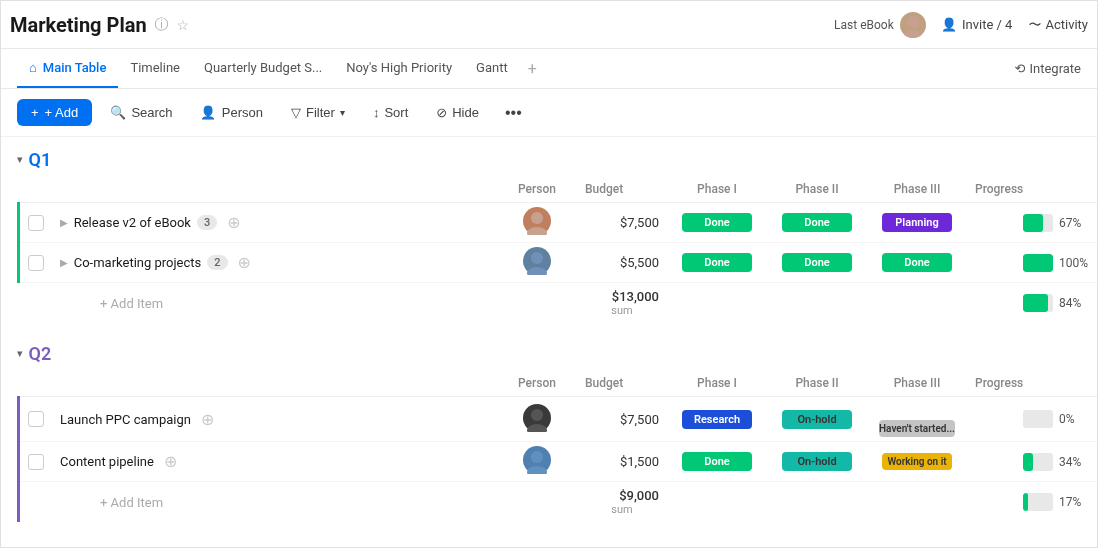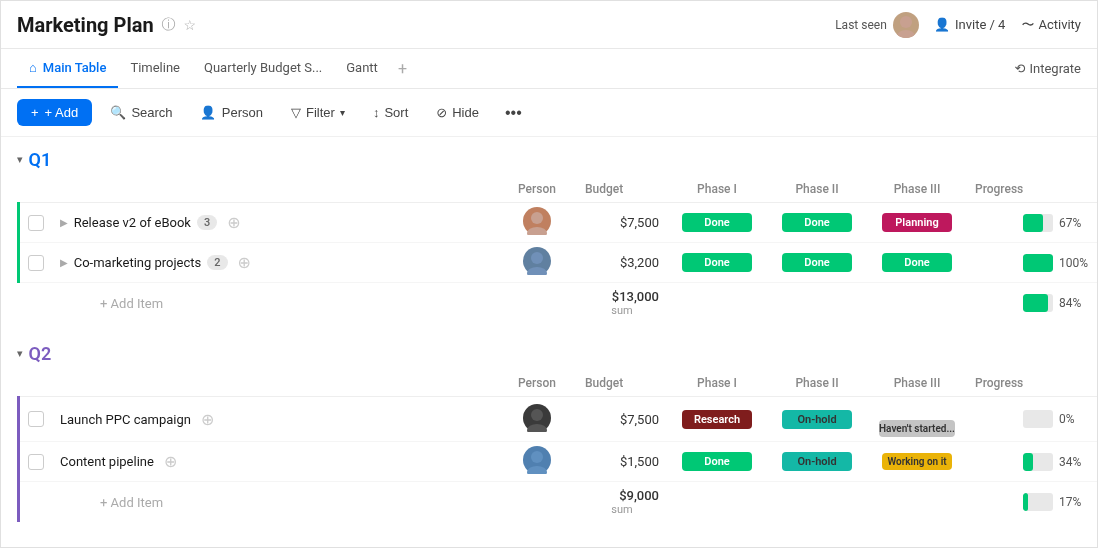--- a/index.html
+++ b/index.html
@@ -1,21 +1,21 @@
 <!DOCTYPE html>
 <html><head>
   <meta charset="utf-8">
   <style>
     * { box-sizing: border-box; margin: 0; padding: 0; }
     body { font-family: -apple-system, BlinkMacSystemFont, 'Segoe UI', Roboto, sans-serif; background: #fff; font-size: 13px; color: #333; overflow: hidden; }
 
     .app-container { width: 1098px; height: 548px; display: flex; flex-direction: column; border: 1px solid #e0e0e0; overflow: hidden; }
 
     
-    .header { display: flex; align-items: center; justify-content: space-between; padding: 8px 16px; border-bottom: 1px solid #e8e8e8; height: 48px; }
+    .header { display: flex; align-items: center; justify-content: space-between; padding: 8px 9px; border-bottom: 1px solid #e8e8e8; height: 48px; }
     .header-left { display: flex; align-items: center; gap: 8px; }
     .app-title { font-size: 20px; font-weight: 700; color: #1a1a1a; }
     .header-icon { color: #aaa; cursor: pointer; font-size: 14px; }
     .header-right { display: flex; align-items: center; gap: 16px; }
     .last-seen { display: flex; align-items: center; gap: 6px; font-size: 12px; color: #555; }
     .avatar { width: 26px; height: 26px; border-radius: 50%; background: #c0a080; display: flex; align-items: center; justify-content: center; font-size: 10px; overflow: hidden; }
     .header-btn { display: flex; align-items: center; gap: 4px; font-size: 13px; color: #444; cursor: pointer; }
 
     
     .tabs { display: flex; align-items: center; padding: 0 16px; border-bottom: 1px solid #e8e8e8; height: 40px; justify-content: space-between; }
@@ -63,22 +63,22 @@
     .td-person { text-align: center; }
     .person-avatar { width: 28px; height: 28px; border-radius: 50%; display: inline-flex; align-items: center; justify-content: center; font-size: 10px; color: white; font-weight: 600; }
 
     .td-budget { text-align: right; font-size: 13px; }
     .budget-sum { color: #999; font-size: 11px; display: block; text-align: center; }
     .budget-total { font-weight: 500; }
 
     .td-phase { text-align: center; }
     .phase-badge { border-radius: 4px; padding: 3px 0; font-size: 11px; font-weight: 600; color: white; display: inline-block; min-width: 70px; text-align: center; }
     .phase-done { background: #00c875; }
-    .phase-planning { background: #be185d; }
-    .phase-research { background: #7f1d1d; }
+    .phase-planning { background: #6d28d9; }
+    .phase-research { background: #1d4ed8; }
     .phase-on-hold { background: #14b8a6; color: #333; }
     .phase-not-started { background: #c4c4c4; color: #333; }
     .phase-working { background: #eab308; color: #333; }
 
     .td-progress { }
     .progress-cell { display: flex; align-items: center; gap: 6px; padding-left: 48px; }
     .progress-bar-outer { flex: 1; height: 18px; background: #e8e8e8; border-radius: 3px; overflow: hidden; max-width: 90px; }
     .progress-bar-inner { height: 100%; background: #00c875; border-radius: 3px; }
     .progress-pct { font-size: 12px; color: #555; min-width: 30px; }
 
@@ -99,21 +99,21 @@
 <div class="app-container">
 
   <div class="header">
     <div class="header-left">
       <span class="app-title">Marketing Plan</span>
       <span class="header-icon" title="Info">ⓘ</span>
       <span class="header-icon" title="Star">☆</span>
     </div>
     <div class="header-right">
       <div class="last-seen">
-        <span>Last seen</span>
+        <span>Last eBook</span>
         <div class="avatar">
           <svg width="26" height="26" viewBox="0 0 26 26">
               <circle cx="13" cy="10" r="6" fill="#c8a090"></circle>
               <ellipse cx="13" cy="24" rx="9" ry="6" fill="#c8a090"></ellipse>
             </svg>
         </div>
       </div>
       <div class="header-btn">
         <span>👤</span>
         <span>Invite / 4</span>
@@ -129,20 +129,23 @@
     <div class="tabs-left">
       <div class="tab active">
         <span>⌂</span>
         <span>Main Table</span>
       </div>
       <div class="tab">
         <span>Timeline</span>
       </div>
       <div class="tab">
         <span>Quarterly Budget S...</span>
+      </div>
+      <div class="tab">
+        <span>Noy's High Priority</span>
       </div>
       <div class="tab">
         <span>Gantt</span>
       </div>
       <div class="tab-add">+</div>
     </div>
     <div class="tabs-right">
       <div class="integrate-btn">
         <span>⟲</span>
         <span>Integrate</span>
@@ -257,21 +260,21 @@
             </td>
             <td class="td-person">
               <div class="person-avatar" style="background: #6080a0;">
                 <svg width="28" height="28" viewBox="0 0 28 28">
                     <circle cx="14" cy="11" r="6" fill="#7090b8"></circle>
                     <ellipse cx="14" cy="26" rx="10" ry="6" fill="#7090b8"></ellipse>
                   </svg>
               </div>
             </td>
             <td class="td-budget">
-              <span>$3,200</span>
+              <span>$5,500</span>
             </td>
             <td class="td-phase">
               <span class="phase-badge phase-done">Done</span>
             </td>
             <td class="td-phase">
               <span class="phase-badge phase-done">Done</span>
             </td>
             <td class="td-phase">
               <span class="phase-badge phase-done">Done</span>
             </td>

